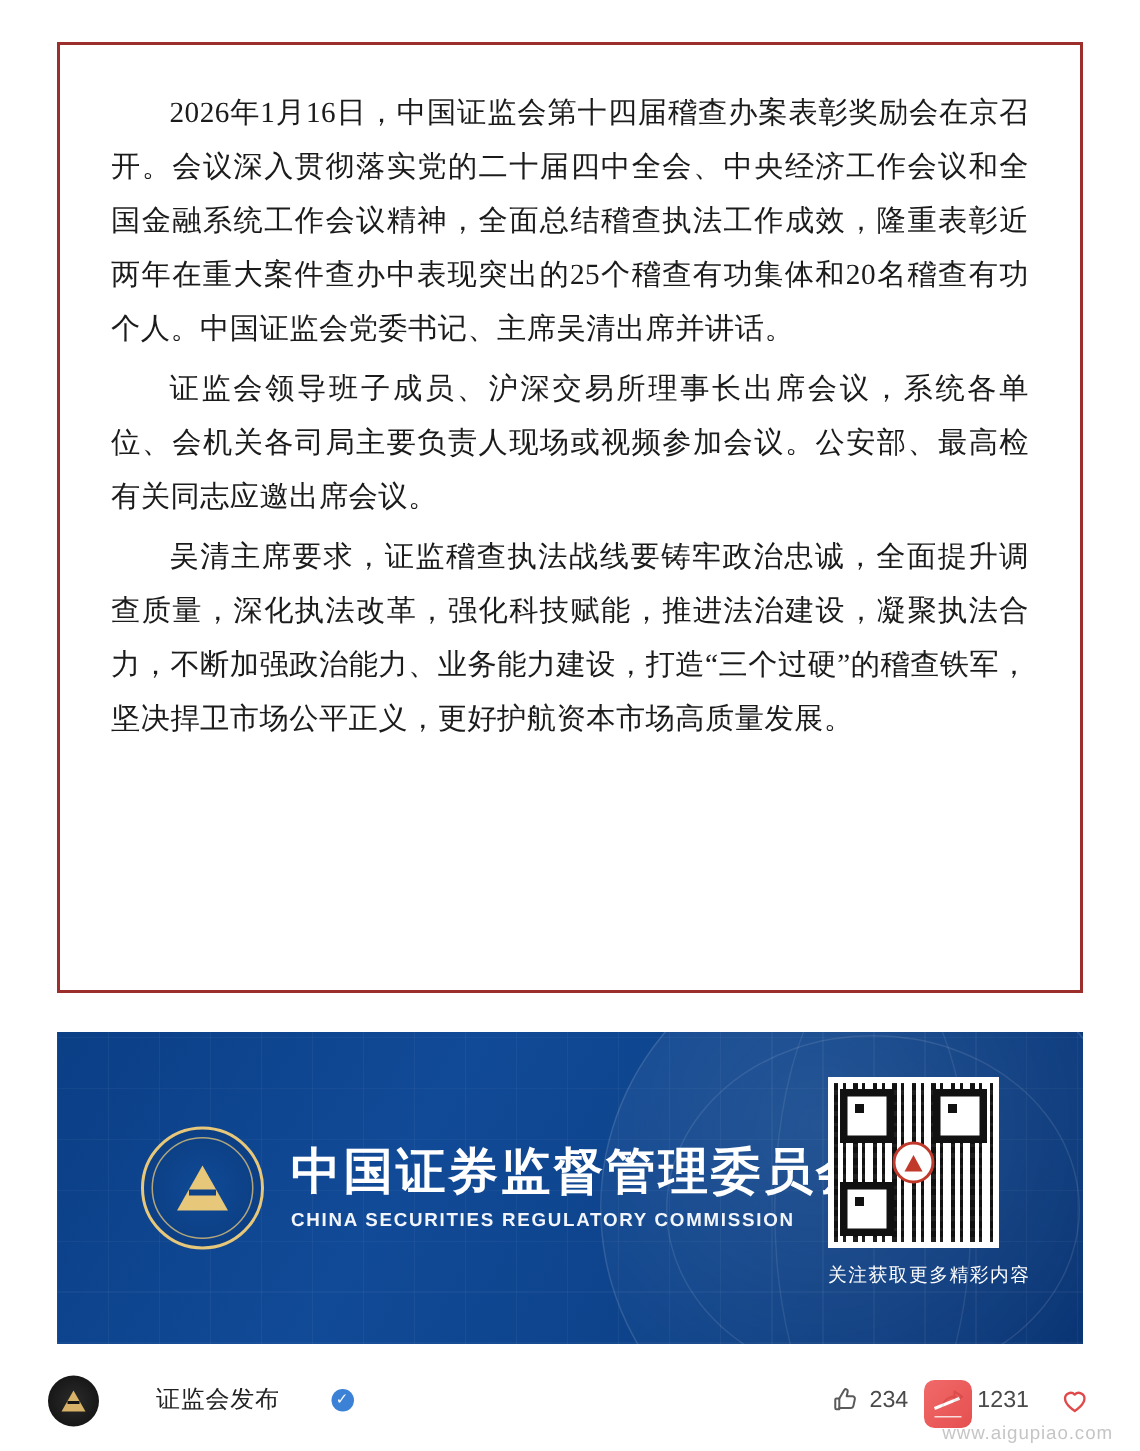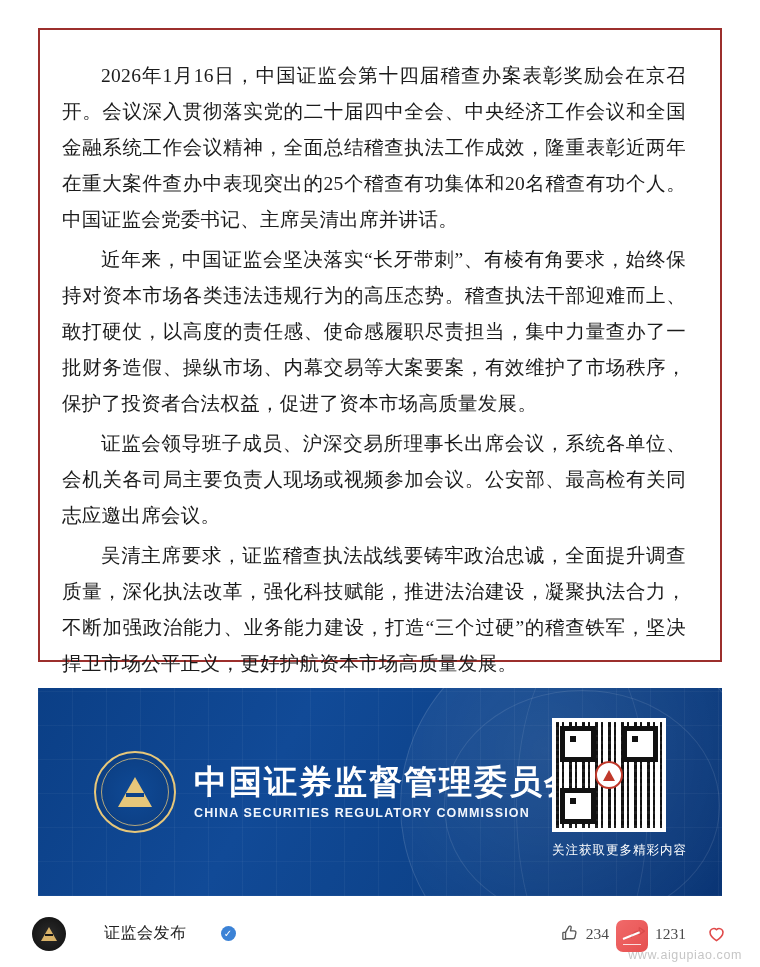--- a/index.html
+++ b/index.html
@@ -25,21 +25,21 @@
     position: absolute;
     left: 38px;
     top: 28px;
     width: 684px;
     height: 634px;
     border: 2px solid #9c2f2c;
     box-sizing: border-box;
     background: #ffffff;
   }
   .article-inner {
-    padding: 28px 34px 20px 22px;
+    padding: 28px 34px 20px 34px;
   }
   .para {
     font-family: "Liberation Serif", "DejaVu Serif", serif;
     font-size: 19.5px;
     line-height: 36px;
     color: #1b1b1b;
     text-align: justify;
     text-indent: 2em;
     margin: 0 0 4px 0;
     letter-spacing: 0.3px;
@@ -281,21 +281,20 @@
     line-height: 15px;
     text-align: center;
     flex: none;
   }
   .stats {
     margin-left: auto;
     display: flex;
     align-items: center;
     gap: 20px;
     padding-right: 26px;
-    font-family: Liberation Serif, serif;
   }
   .stat {
     display: flex;
     align-items: center;
     gap: 7px;
     color: #4a4a4a;
     font-size: 15.5px;
   }
   .icon {
     display: inline-flex;
@@ -358,21 +357,20 @@
   }
 </style>
 </head>
 <body>
 
 <div class="page">
 
   <div class="article-card">
     <div class="article-inner">
       <p class="para">2026年1月16日，中国证监会第十四届稽查办案表彰奖励会在京召开。会议深入贯彻落实党的二十届四中全会、中央经济工作会议和全国金融系统工作会议精神，全面总结稽查执法工作成效，隆重表彰近两年在重大案件查办中表现突出的25个稽查有功集体和20名稽查有功个人。中国证监会党委书记、主席吴清出席并讲话。</p>
-      <p class="para">近年来，中国证监会坚决落实“长牙带刺”、有棱有角要求，始终保持对资本市场各类违法违规行为的高压态势。稽查执法干部迎难而上、敢打硬仗，以高度的责任感、使命感履职尽责担当，集中力量查办了一批财务造假、操纵市场、内幕交易等大案要案，有效维护了市场秩序，保护了投资者合法权益，促进了资本市场高质量发展。</p>
       <p class="para">证监会领导班子成员、沪深交易所理事长出席会议，系统各单位、会机关各司局主要负责人现场或视频参加会议。公安部、最高检有关同志应邀出席会议。</p>
       <p class="para">吴清主席要求，证监稽查执法战线要铸牢政治忠诚，全面提升调查质量，深化执法改革，强化科技赋能，推进法治建设，凝聚执法合力，不断加强政治能力、业务能力建设，打造“三个过硬”的稽查铁军，坚决捍卫市场公平正义，更好护航资本市场高质量发展。</p>
     </div>
   </div>
 
   <div class="banner">
     <div class="banner-grid"></div>
     <div class="banner-globe"></div>
     <div class="banner-content">
       <div class="emblem">

